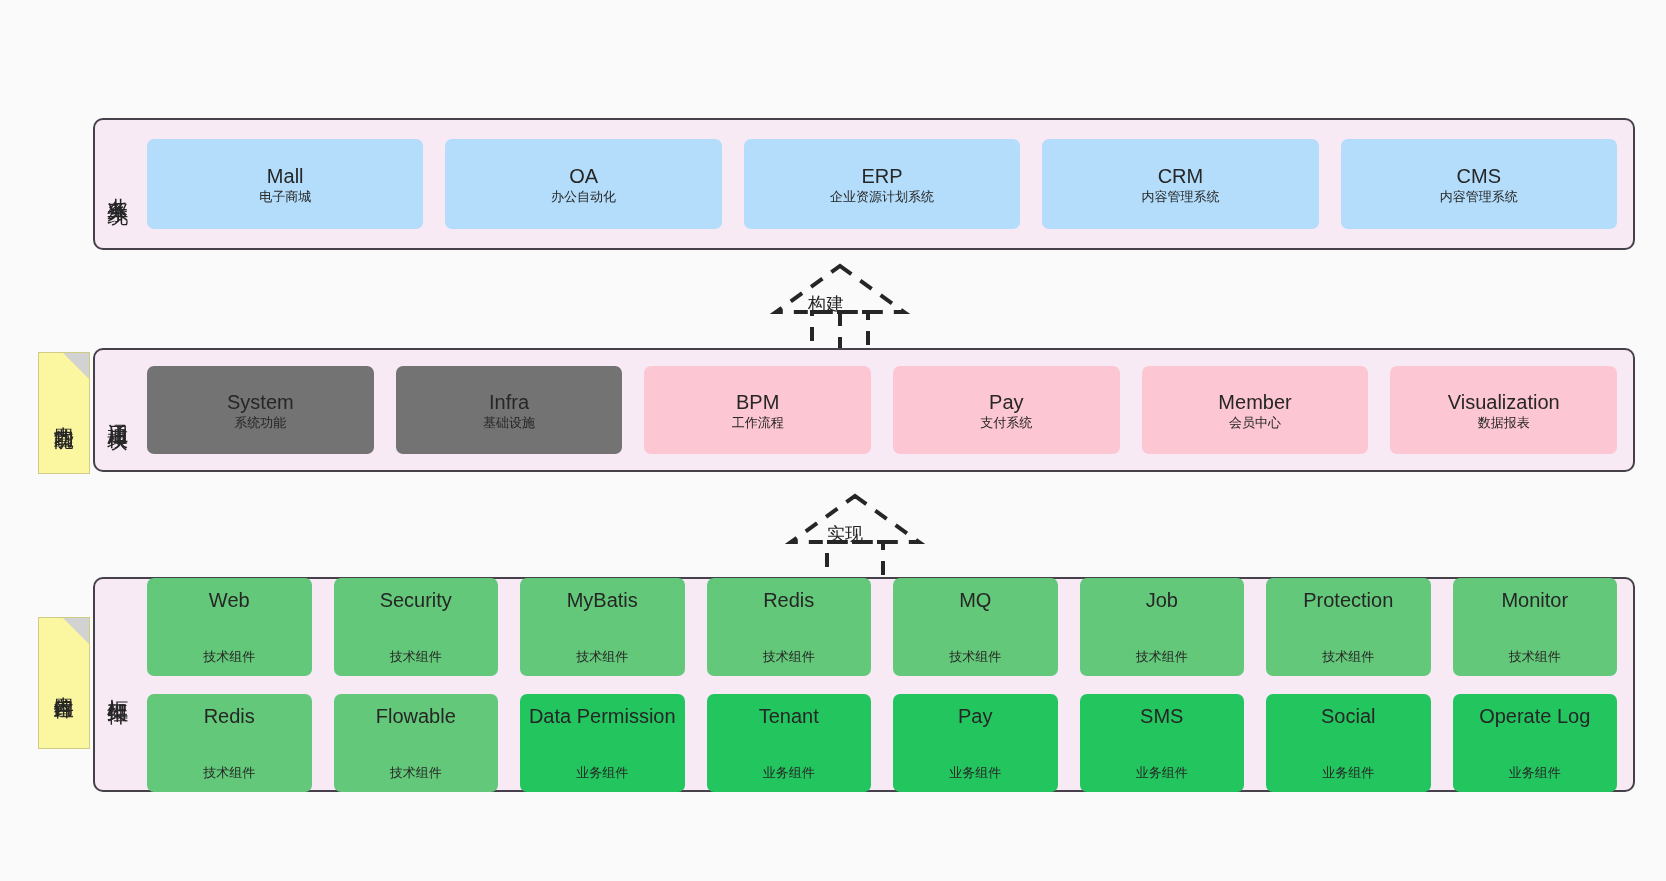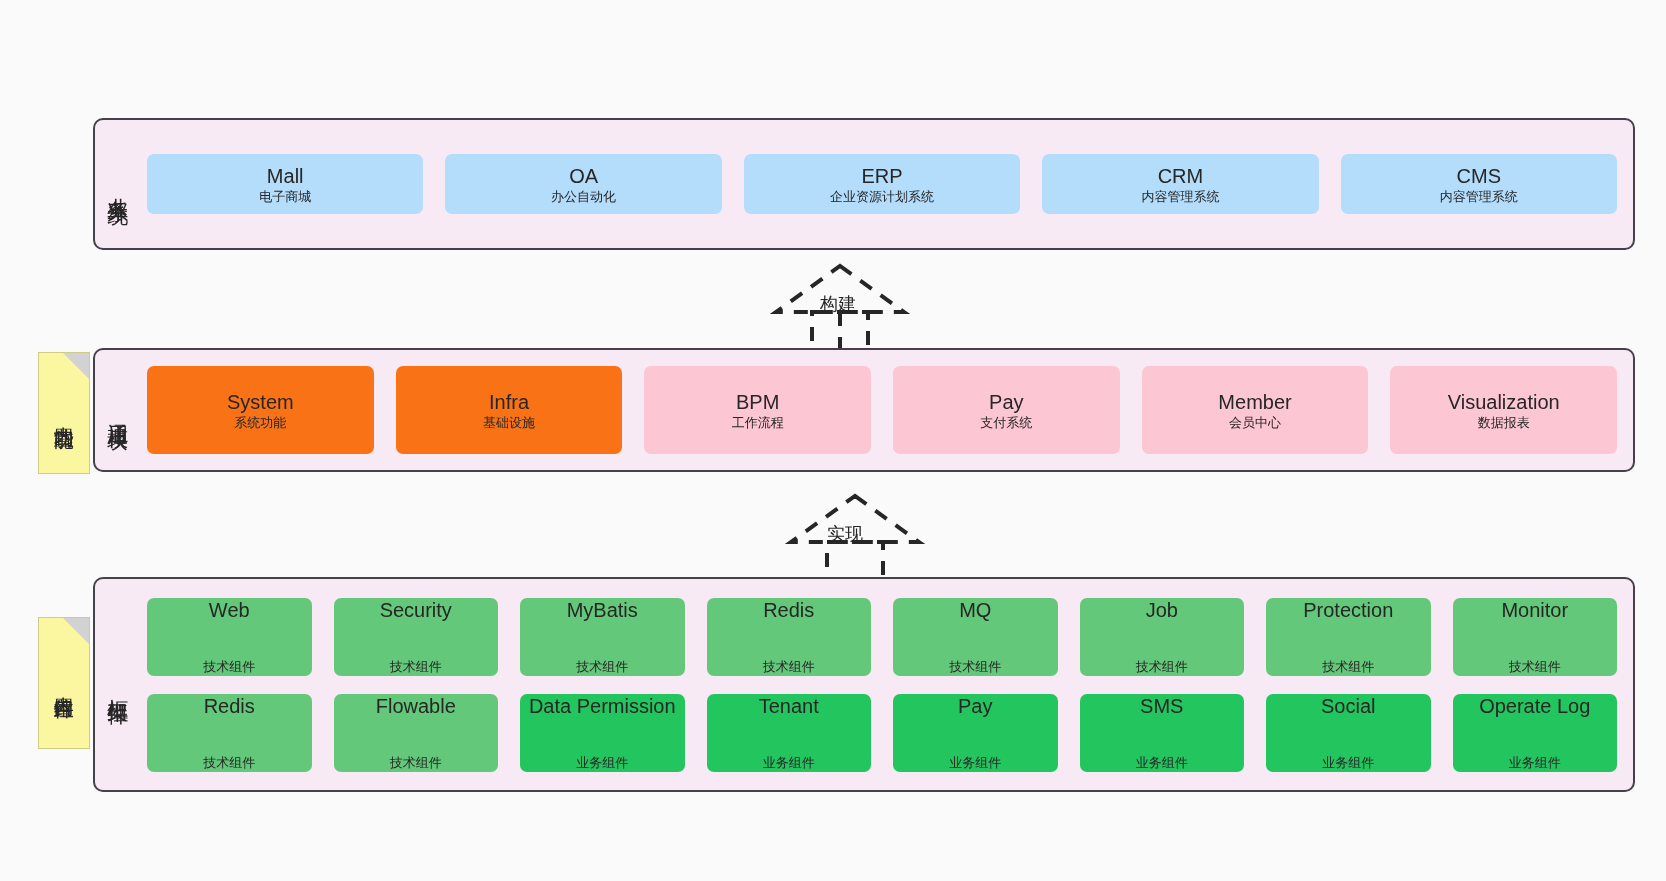--- a/index.html
+++ b/index.html
@@ -71,27 +71,27 @@
     align-items: center;
     justify-content: center;
     text-align: center;
     color: #262626;
     line-height: 1.3;
     padding: 4px 6px;
   }
   .node .t1 { font-size: 20px; }
   .node .t2 { font-size: 13px; }
 
-  .h-biz   { height: 60px; }
+  .h-biz   { height: 90px; }
   .h-mod   { height: 88px; }
-  .h-comp  { height: 78px; gap: 36px; }
+  .h-comp  { height: 98px; gap: 36px; }
 
   
   .c-blue        { background: #b3ddfb; }
-  .c-red         { background: #f97316; }
+  .c-red         { background: #737373; }
   .c-pink        { background: #fcc6d2; }
   .c-green       { background: #63c879; }
   .c-lightgreen  { background: #22c55e; }
 
   
   .note {
     position: absolute;
     box-sizing: border-box;
     width: 52px;
     background: #fbf7a0;
@@ -174,21 +174,21 @@
   <div class="arrow-wrap" style="left:760px; top:262px;">
     <svg width="160" height="96" viewBox="0 0 160 96">
 
       <path d="M 80 4 L 144 50 L 16 50 Z" fill="#fafafa" stroke="#262626" stroke-width="4" stroke-dasharray="14,11" stroke-linejoin="miter"></path>
 
       <path d="M 80 50 L 80 94" fill="none" stroke="#262626" stroke-width="4" stroke-dasharray="14,11"></path>
       <path d="M 52 50 L 52 94 M 108 50 L 108 94" fill="none" stroke="#262626" stroke-width="4" stroke-dasharray="14,11" opacity="0"></path>
 
       <rect x="52" y="50" width="56" height="46" fill="none" stroke="#262626" stroke-width="4" stroke-dasharray="14,11"></rect>
     </svg>
-    <span class="arrow-label" style="left:60px; top:30px;text-align:right;">构建</span>
+    <span class="arrow-label" style="left:48px; top:30px;text-align:right;">构建</span>
   </div>
 
   <div class="note" style="left:38px; top:352px; height:122px;">
     <span class="note-text">内置功能</span>
   </div>
 
   <div class="layer" id="layer-module" style="left:93px; top:348px; width:1542px; height:124px;">
     <div class="layer-label">通用模块</div>
     <div class="layer-body">
       <div class="row" id="row-module">

